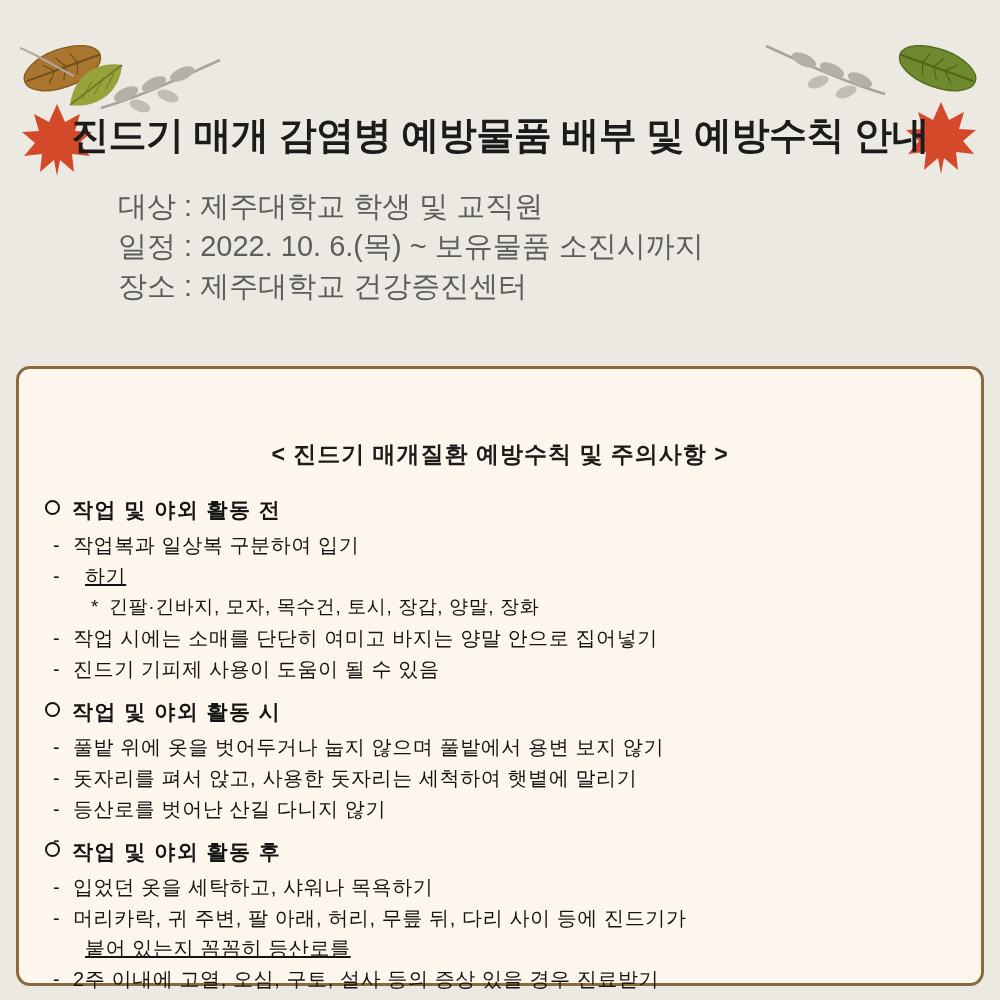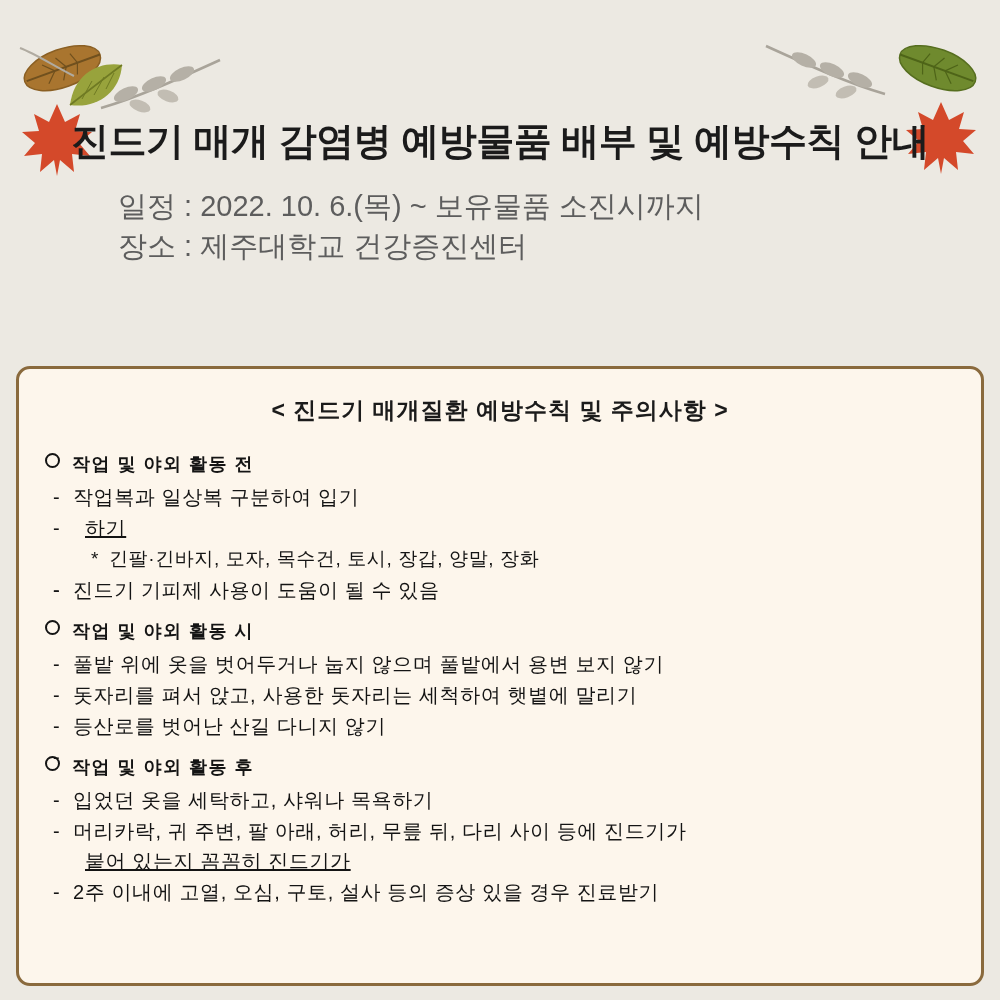--- a/index.html
+++ b/index.html
@@ -18,21 +18,21 @@
   
   .leaf {
     position: absolute;
     pointer-events: none;
   }
   .leaf svg { display: block; }
 
   
   .title {
     position: absolute;
-    top: 116px;
+    top: 110px;
     left: 0;
     width: 1000px;
     text-align: center;
     font-size: 38px;
     font-weight: bold;
     color: #1b1b1b;
     letter-spacing: -0.5px;
     white-space: nowrap;
   }
 
@@ -60,24 +60,25 @@
     box-sizing: border-box;
     padding: 26px 24px 0 24px;
   }
   .panel-title {
     text-align: center;
     font-size: 23px;
     font-weight: bold;
     color: #1b1b1b;
     letter-spacing: 1px;
     margin-bottom: 26px;
+    margin-top: 44px;
   }
   .section { margin-bottom: 14px; }
   .section-head {
-    font-size: 18px;
+    font-size: 21px;
     font-weight: bold;
     color: #141414;
     letter-spacing: 1.5px;
     margin-bottom: 6px;
     padding-left: 2px;
   }
   .section-head .circle {
     display: inline-block;
     width: 15px;
     height: 15px;
@@ -185,20 +186,21 @@
 
 <div class="leaf" style="left:18px; top:40px;">
   <svg width="60" height="40" viewBox="0 0 60 40">
     <path d="M2 8 C18 14, 36 26, 56 36" stroke="#b0aba1" stroke-width="2" fill="none"></path>
   </svg>
 </div>
 
 <div class="title">진드기 매개 감염병 예방물품 배부 및 예방수칙 안내</div>
 
 <div class="info">
+  <div>대상 : 제주대학교 학생 및 교직원</div>
   <div>일정 : 2022. 10. 6.(목) ~ 보유물품 소진시까지</div>
   <div>장소 : 제주대학교 건강증진센터</div>
 </div>
 
 <div class="panel">
   <div class="panel-title">&lt; 진드기 매개질환 예방수칙 및 주의사항 &gt;</div>
 
   <div class="section">
     <div class="section-head">
       <span class="circle"></span><span>작업 및 야외 활동 전</span>
@@ -210,20 +212,21 @@
     <div class="item">
       <span class="dash">-</span>
       <span class="cont">하기</span>
     </div>
     <div class="item sub">
       <span class="dash">*</span>
       <span>긴팔·긴바지, 모자, 목수건, 토시, 장갑, 양말, 장화</span>
     </div>
     <div class="item">
       <span class="dash">-</span>
+      <span>작업 시에는 소매를 단단히 여미고 바지는 양말 안으로 집어넣기</span>
     </div>
     <div class="item">
       <span class="dash">-</span>
       <span>진드기 기피제 사용이 도움이 될 수 있음</span>
     </div>
   </div>
 
   <div class="section">
     <div class="section-head">
       <span class="circle"></span><span>작업 및 야외 활동 시</span>
@@ -249,20 +252,20 @@
     <div class="section-head">
       <span class="circle"></span><span>작업 및 야외 활동 후</span>
     </div>
     <div class="item">
       <span class="dash">-</span>
       <span>입었던 옷을 세탁하고, 샤워나 목욕하기</span>
     </div>
     <div class="item">
       <span class="dash">-</span>
       <span>머리카락, 귀 주변, 팔 아래, 허리, 무릎 뒤, 다리 사이 등에 진드기가</span>
-      <span class="cont">붙어 있는지 꼼꼼히 진드기가</span>
+      <span class="cont">붙어 있는지 꼼꼼히 등산로를</span>
     </div>
     <div class="item">
       <span class="dash">-</span>
       <span>2주 이내에 고열, 오심, 구토, 설사 등의 증상 있을 경우 진료받기</span>
     </div>
   </div>
 </div>
 
 </body></html>

